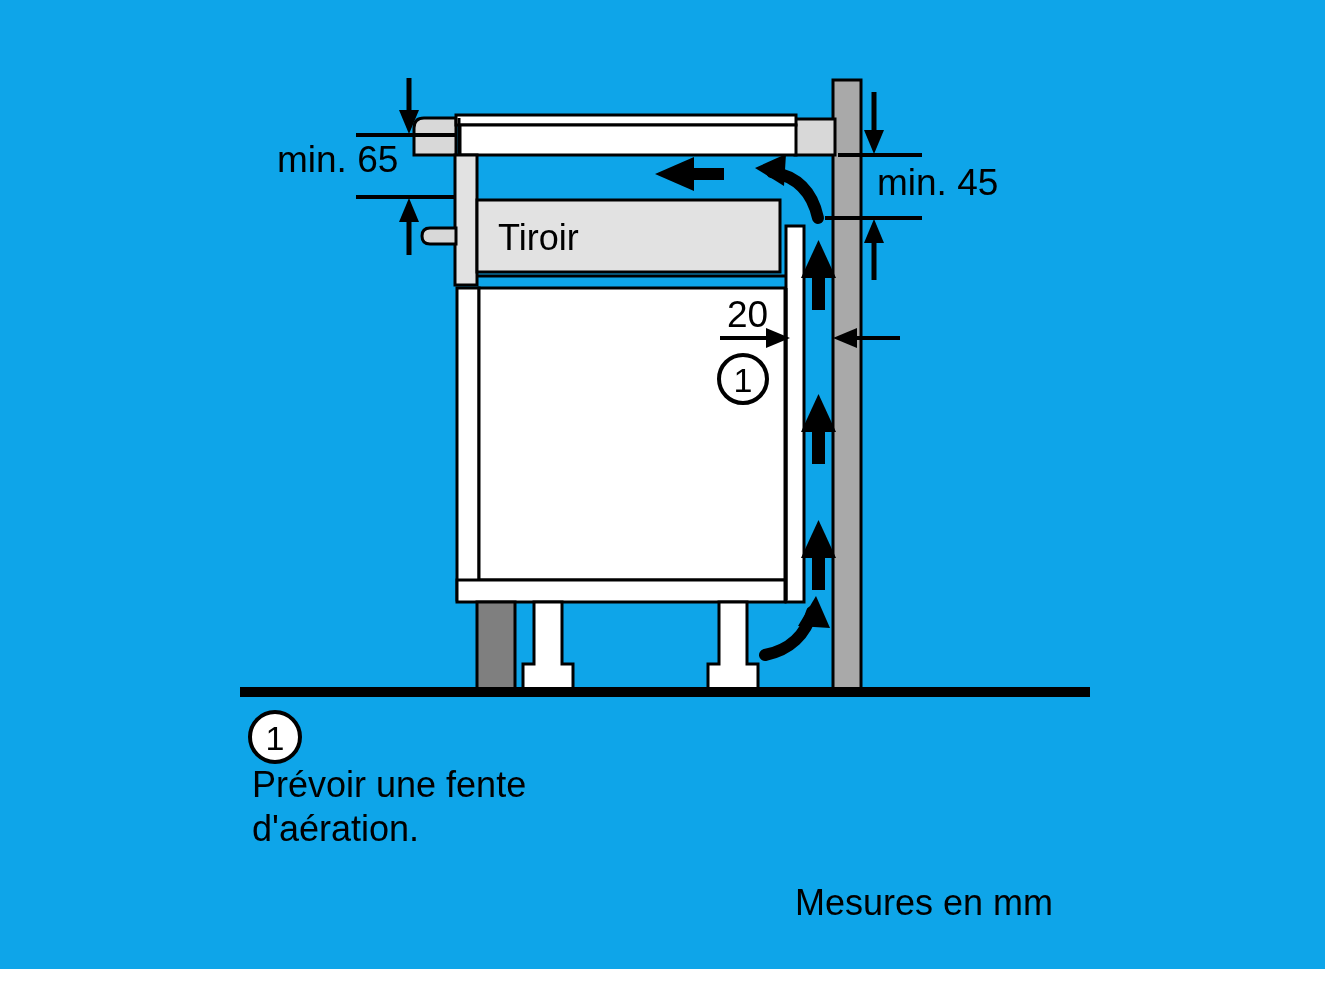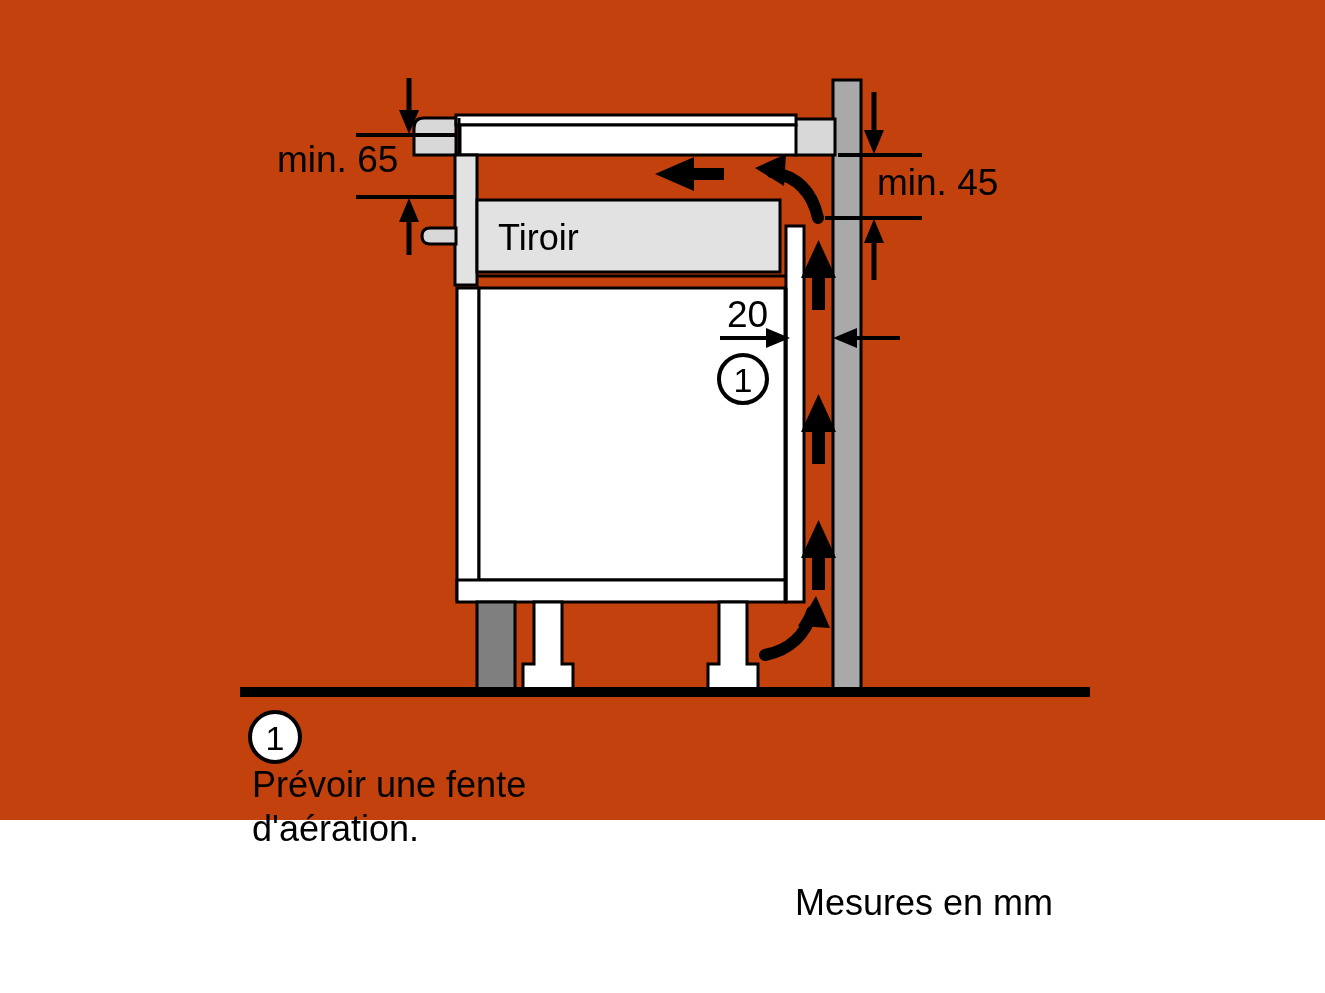--- a/index.html
+++ b/index.html
@@ -11,22 +11,22 @@
   body {
     width: 1325px;
     height: 993px;
     font-family: "Liberation Sans", sans-serif;
     position: relative;
     overflow: hidden;
   }
   #stage {
     position: relative;
     width: 1325px;
-    height: 820px;
-    background: #c2410c;
+    height: 969px;
+    background: #0ea5e9;
   }
   svg#diagram {
     position: absolute;
     left: 0;
     top: 0;
     width: 1325px;
     height: 993px;
     display: block;
   }
   .dim-text {

